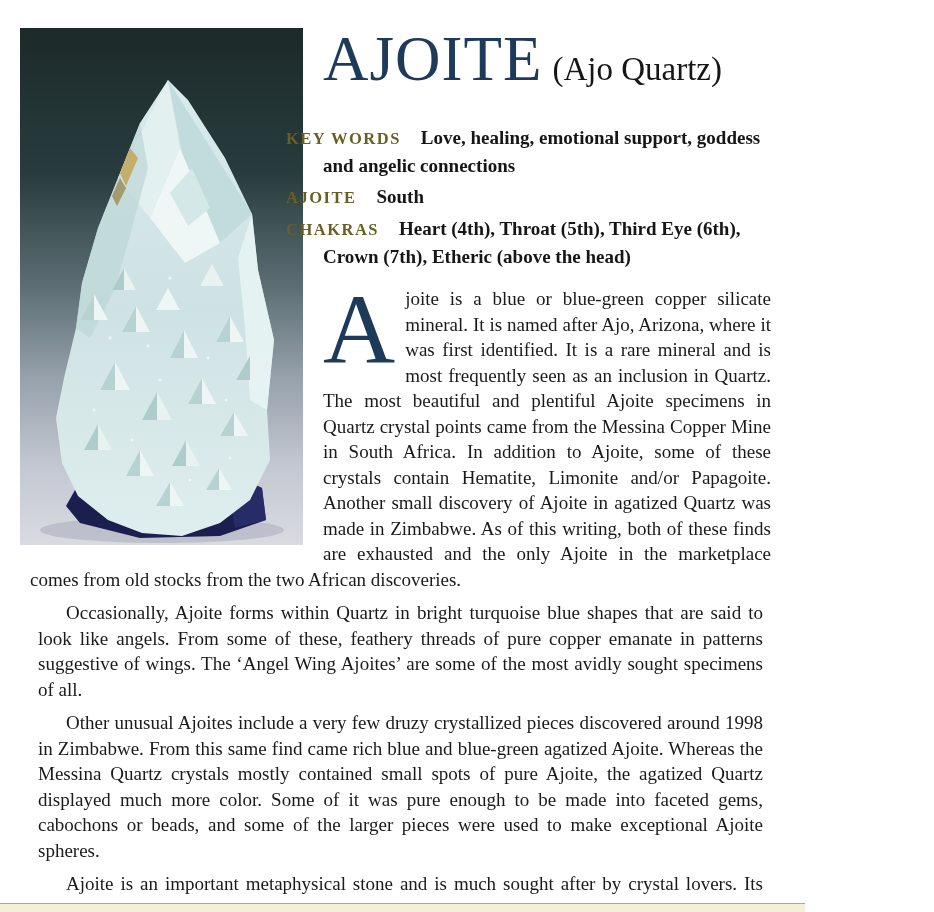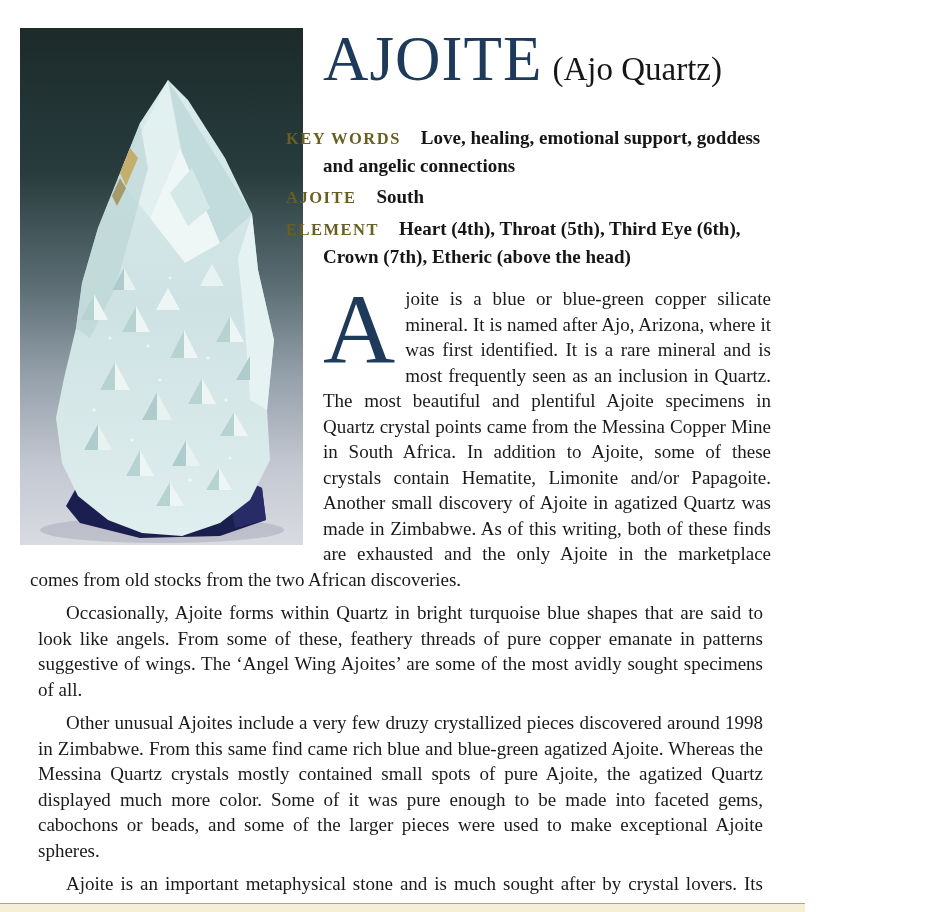--- a/index.html
+++ b/index.html
@@ -171,21 +171,21 @@
           <circle cx="128" cy="318" r="1.6"></circle>
         </g>
       </svg>
     </div>
 
     <h1 class="titleline"><span>AJOITE</span><span class="subtitle">(Ajo Quartz)</span></h1>
 
     <div class="attrs">
       <p class="attr"><span class="attr-label">KEY WORDS</span><span class="attr-value">Love, healing, emotional support, goddess and angelic connections</span></p>
       <p class="attr"><span class="attr-label">AJOITE</span><span class="attr-value">South</span></p>
-      <p class="attr"><span class="attr-label">ELEMENT</span><span class="attr-value">Heart (4th), Throat (5th), Third Eye (6th), Crown (7th), Etheric (above the head)</span></p>
+      <p class="attr"><span class="attr-label">CHAKRAS</span><span class="attr-value">Heart (4th), Throat (5th), Third Eye (6th), Crown (7th), Etheric (above the head)</span></p>
     </div>
 
     <p class="intro"><span class="dropcap">A</span><span>joite is a blue or blue-green copper silicate mineral. It is named after Ajo, Arizona, where it was first identified. It is a rare mineral and is most frequently seen as an inclusion in Quartz. The most beautiful and plentiful Ajoite specimens in Quartz crystal points came from the Messina Copper Mine in South Africa. In addition to Ajoite, some of these crystals contain Hematite, Limonite and/or Papagoite. Another small discovery of Ajoite in agatized Quartz was made in Zimbabwe. As of this writing, both of these finds are exhausted and the only Ajoite in the marketplace comes from old stocks from the two African discoveries.</span></p>
 
     <p class="body-p">Occasionally, Ajoite forms within Quartz in bright turquoise blue shapes that are said to look like angels. From some of these, feathery threads of pure copper emanate in patterns suggestive of wings. The ‘Angel Wing Ajoites’ are some of the most avidly sought specimens of all.</p>
     <p class="body-p">Other unusual Ajoites include a very few druzy crystallized pieces discovered around 1998 in Zimbabwe. From this same find came rich blue and blue-green agatized Ajoite. Whereas the Messina Quartz crystals mostly contained small spots of pure Ajoite, the agatized Quartz displayed much more color. Some of it was pure enough to be made into faceted gems, cabochons or beads, and some of the larger pieces were used to make exceptional Ajoite spheres.</p>
     <p class="body-p">Ajoite is an important metaphysical stone and is much sought after by crystal lovers. Its energies are emotionally soothing and healing, and many people report that Ajoite connects them to the heart of the Earth itself. On some occasions, people break into tears the first time they hold a piece of Ajoite. Ajoite is believed to transmute negative energy to positive energy and to relieve unhappiness. It is a stone of feminine em-powerment and activates the throat chakra.</p>
 
   </div>
 

